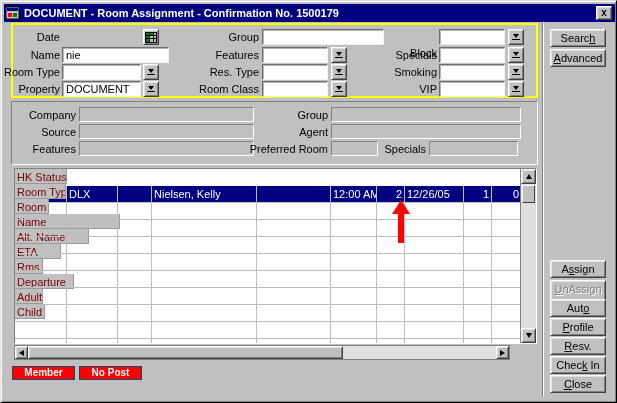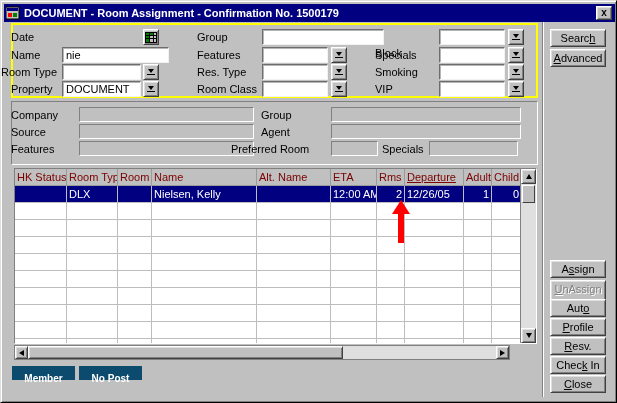--- a/index.html
+++ b/index.html
@@ -20,21 +20,21 @@
   .titlebar .ttext { font-weight:bold; font-size:11px; margin-left:4px; white-space:nowrap; }
   .appicon { width:14px; height:14px; margin-left:2px; flex:0 0 auto; }
   .closebtn {
     position:absolute; right:3px; top:2px; width:16px; height:14px;
     background:#c0c0c0; border:1px solid; border-color:#fff #404040 #404040 #fff;
     box-shadow: inset 1px 1px 0 #dfdfdf, inset -1px -1px 0 #808080;
     font-weight:bold; font-size:10px; line-height:11px; text-align:center; color:#000;
     font-family:"Liberation Sans",sans-serif; cursor:default;
   }
   
-  .lbl { position:absolute; height:14px; line-height:14px; white-space:nowrap; }
+  .lbl { position:absolute; height:14px; line-height:14px; text-align:right; white-space:nowrap; }
   .txt {
     position:absolute; height:16px; background:#fff;
     border:1px solid; border-color:#6d6d6d #f2f2f2 #f2f2f2 #6d6d6d;
     box-shadow: inset 1px 1px 0 #b5b5b5;
     font-family:"Liberation Sans",sans-serif; font-size:11px; padding:0 3px; color:#000;
   }
   .ro {
     position:absolute; height:15px; background:#c0c0c0;
     border:1px solid; border-color:#808080 #fff #fff #808080;
   }
@@ -68,21 +68,21 @@
     position:absolute; left:541px; top:21px; height:375px; width:2px;
     border-left:1px solid #808080; border-right:1px solid #fff;
   }
   
   .tablebox {
     position:absolute; left:13px; top:167px; width:523px; height:176px;
     border:1px solid; border-color:#808080 #fff #fff #808080;
     background:#fff; display:flex; overflow:hidden;
   }
   .gridarea { width:507px; overflow:hidden; }
-  .hrow { display:flex; height:17px; }
+  .hrow { display:flex; height:17px;flex-direction:column; }
   .hcell {
     background:#c0c0c0; color:#7b0000; font-size:11px;
     border-right:1px solid #9a9a9a; border-bottom:1px solid #9a9a9a;
     padding:2px 0 0 2px; white-space:nowrap; overflow:hidden; flex:0 0 auto;
   }
   .drow { display:flex; height:17px; background:#fff; }
   .dcell {
     border-right:1px solid #bdbdbd; border-bottom:1px solid #bdbdbd;
     padding:2px 2px 0 2px; white-space:nowrap; overflow:hidden; flex:0 0 auto; font-size:11px;
   }
@@ -103,21 +103,21 @@
   .vthumb { position:absolute; left:1px; top:16px; width:13px; height:18px; background:#c0c0c0;
     border:1px solid; border-color:#fff #404040 #404040 #fff; }
   .hscroll { position:absolute; left:13px; top:344px; width:496px; height:15px; background:#dfdfdf;
     border:1px solid #808080; }
   .hthumb { position:absolute; left:13px; top:0px; width:315px; height:13px; background:#c0c0c0;
     border:1px solid; border-color:#fff #404040 #404040 #fff;
     box-shadow: inset 1px 1px 0 #dfdfdf, inset -1px -1px 0 #808080; }
   
   .badge {
     position:absolute; width:63px; height:14px; background:#ff0000;
-    border:7px solid #0c4a6e; color:#fff; font-weight:bold; font-size:10px;
+    border:1px solid #0c4a6e; color:#fff; font-weight:bold; font-size:10px;
     text-align:center; line-height:12px;
   }
   
   .arrowhead { position:absolute; left:391px; top:199px; width:0; height:0;
     border-left:9px solid transparent; border-right:9px solid transparent;
     border-bottom:14px solid #ff0000; z-index:5; }
   .arrowshaft { position:absolute; left:397px; top:212px; width:6px; height:30px;
     background:#ff0000; z-index:5; }
   u { text-decoration:underline; }
 </style>

